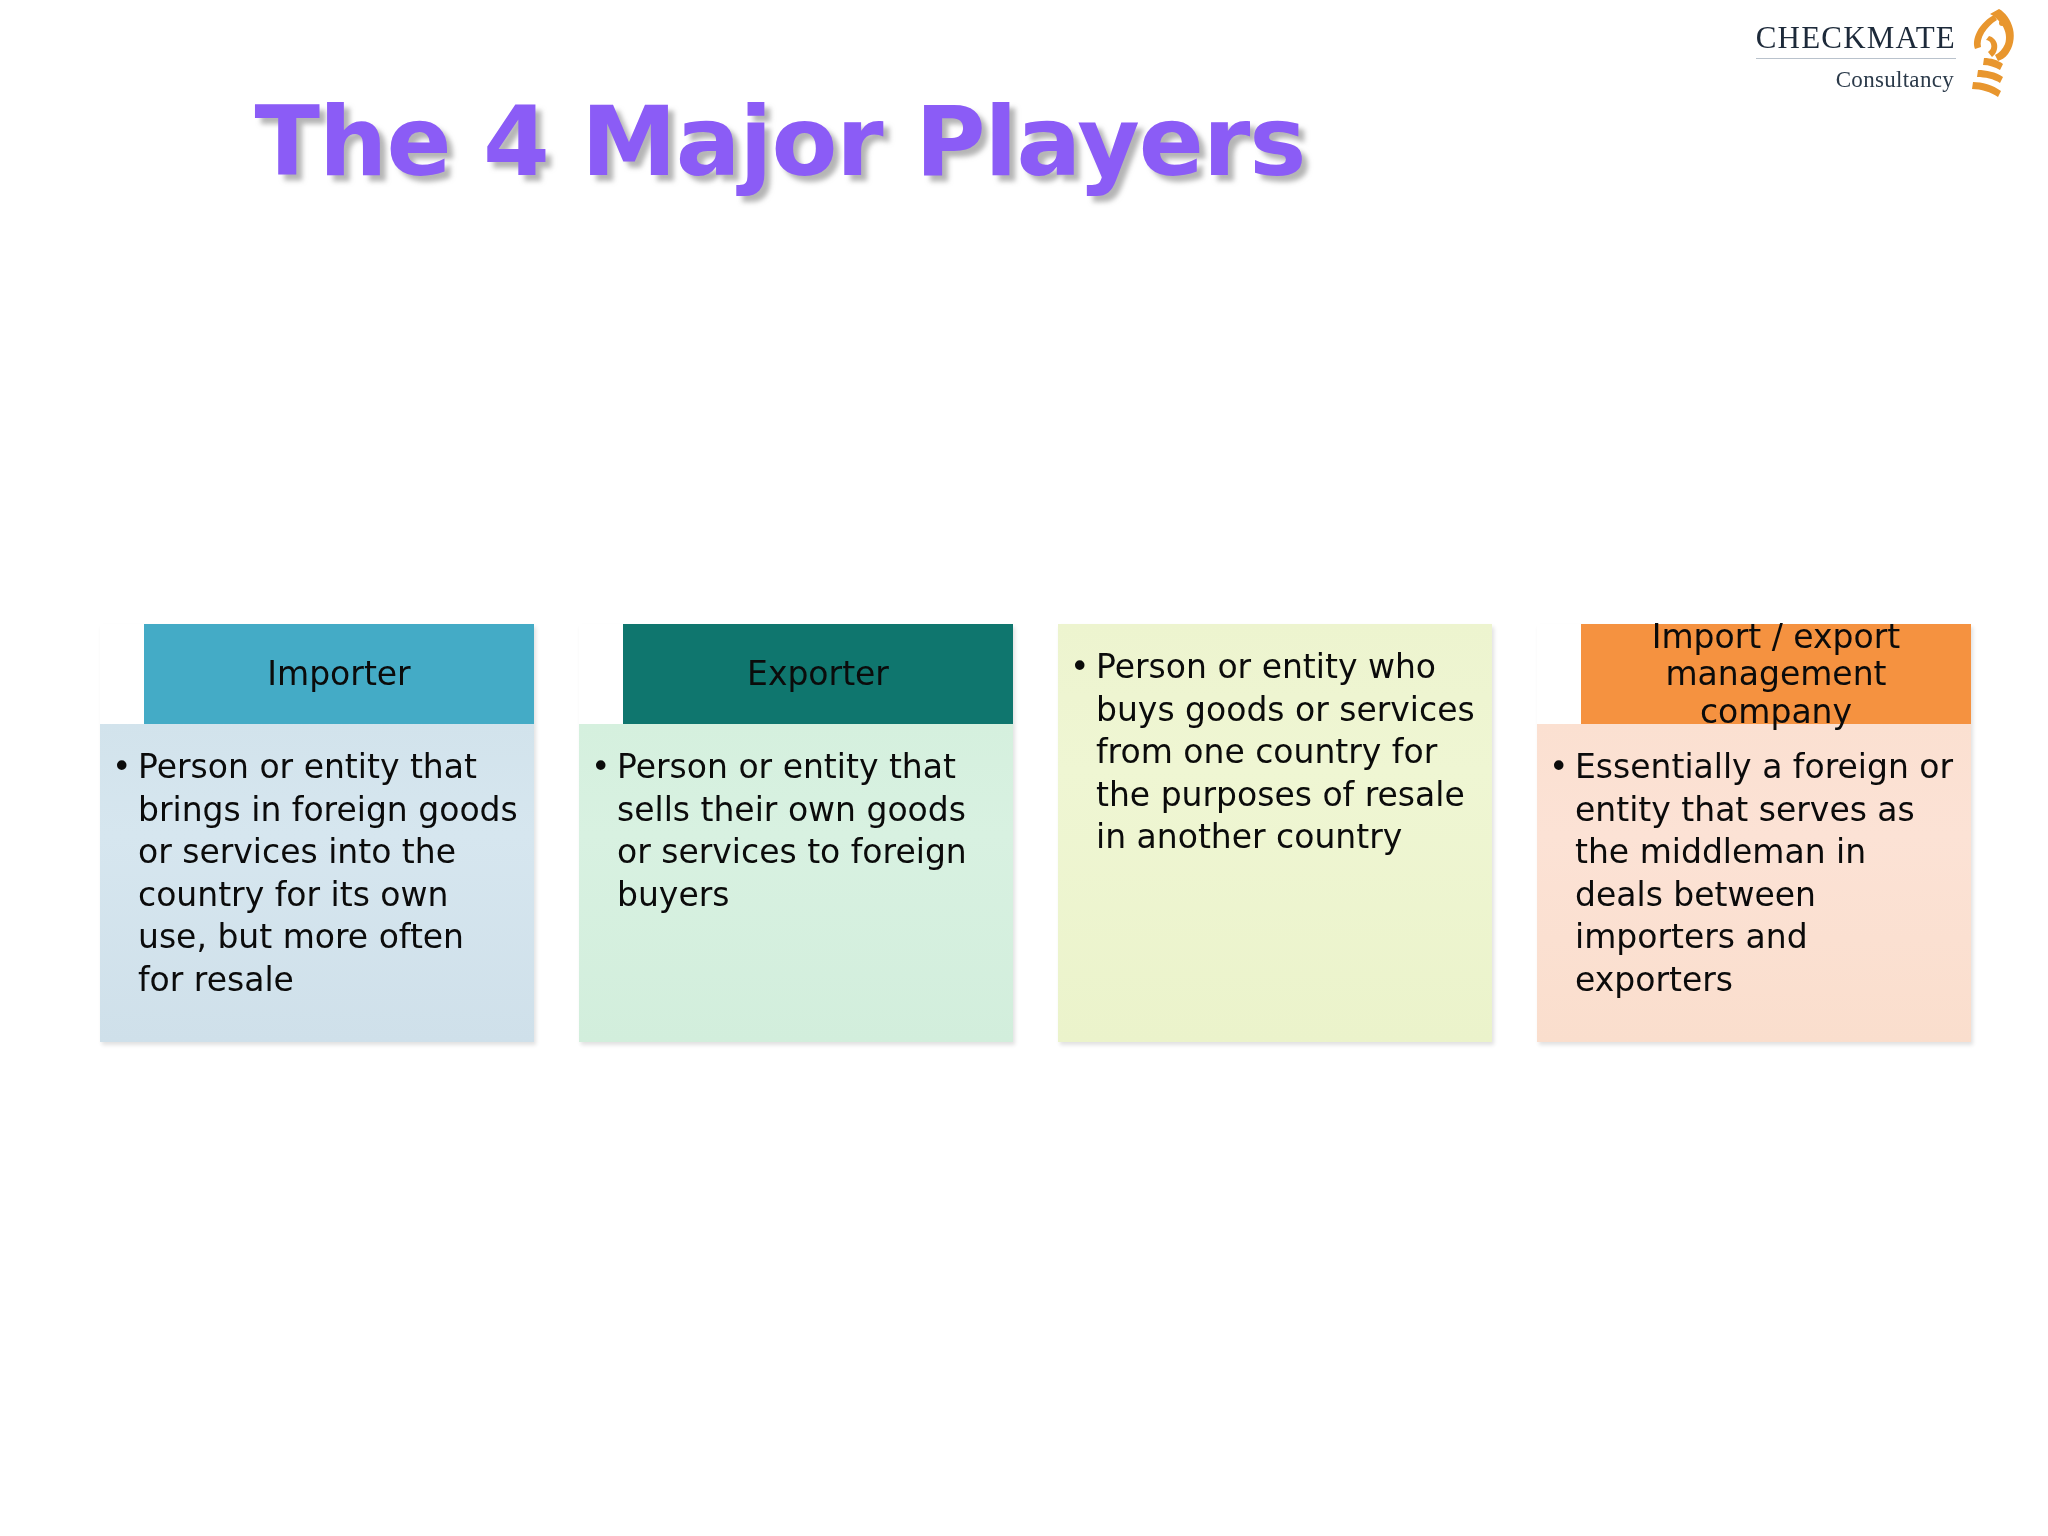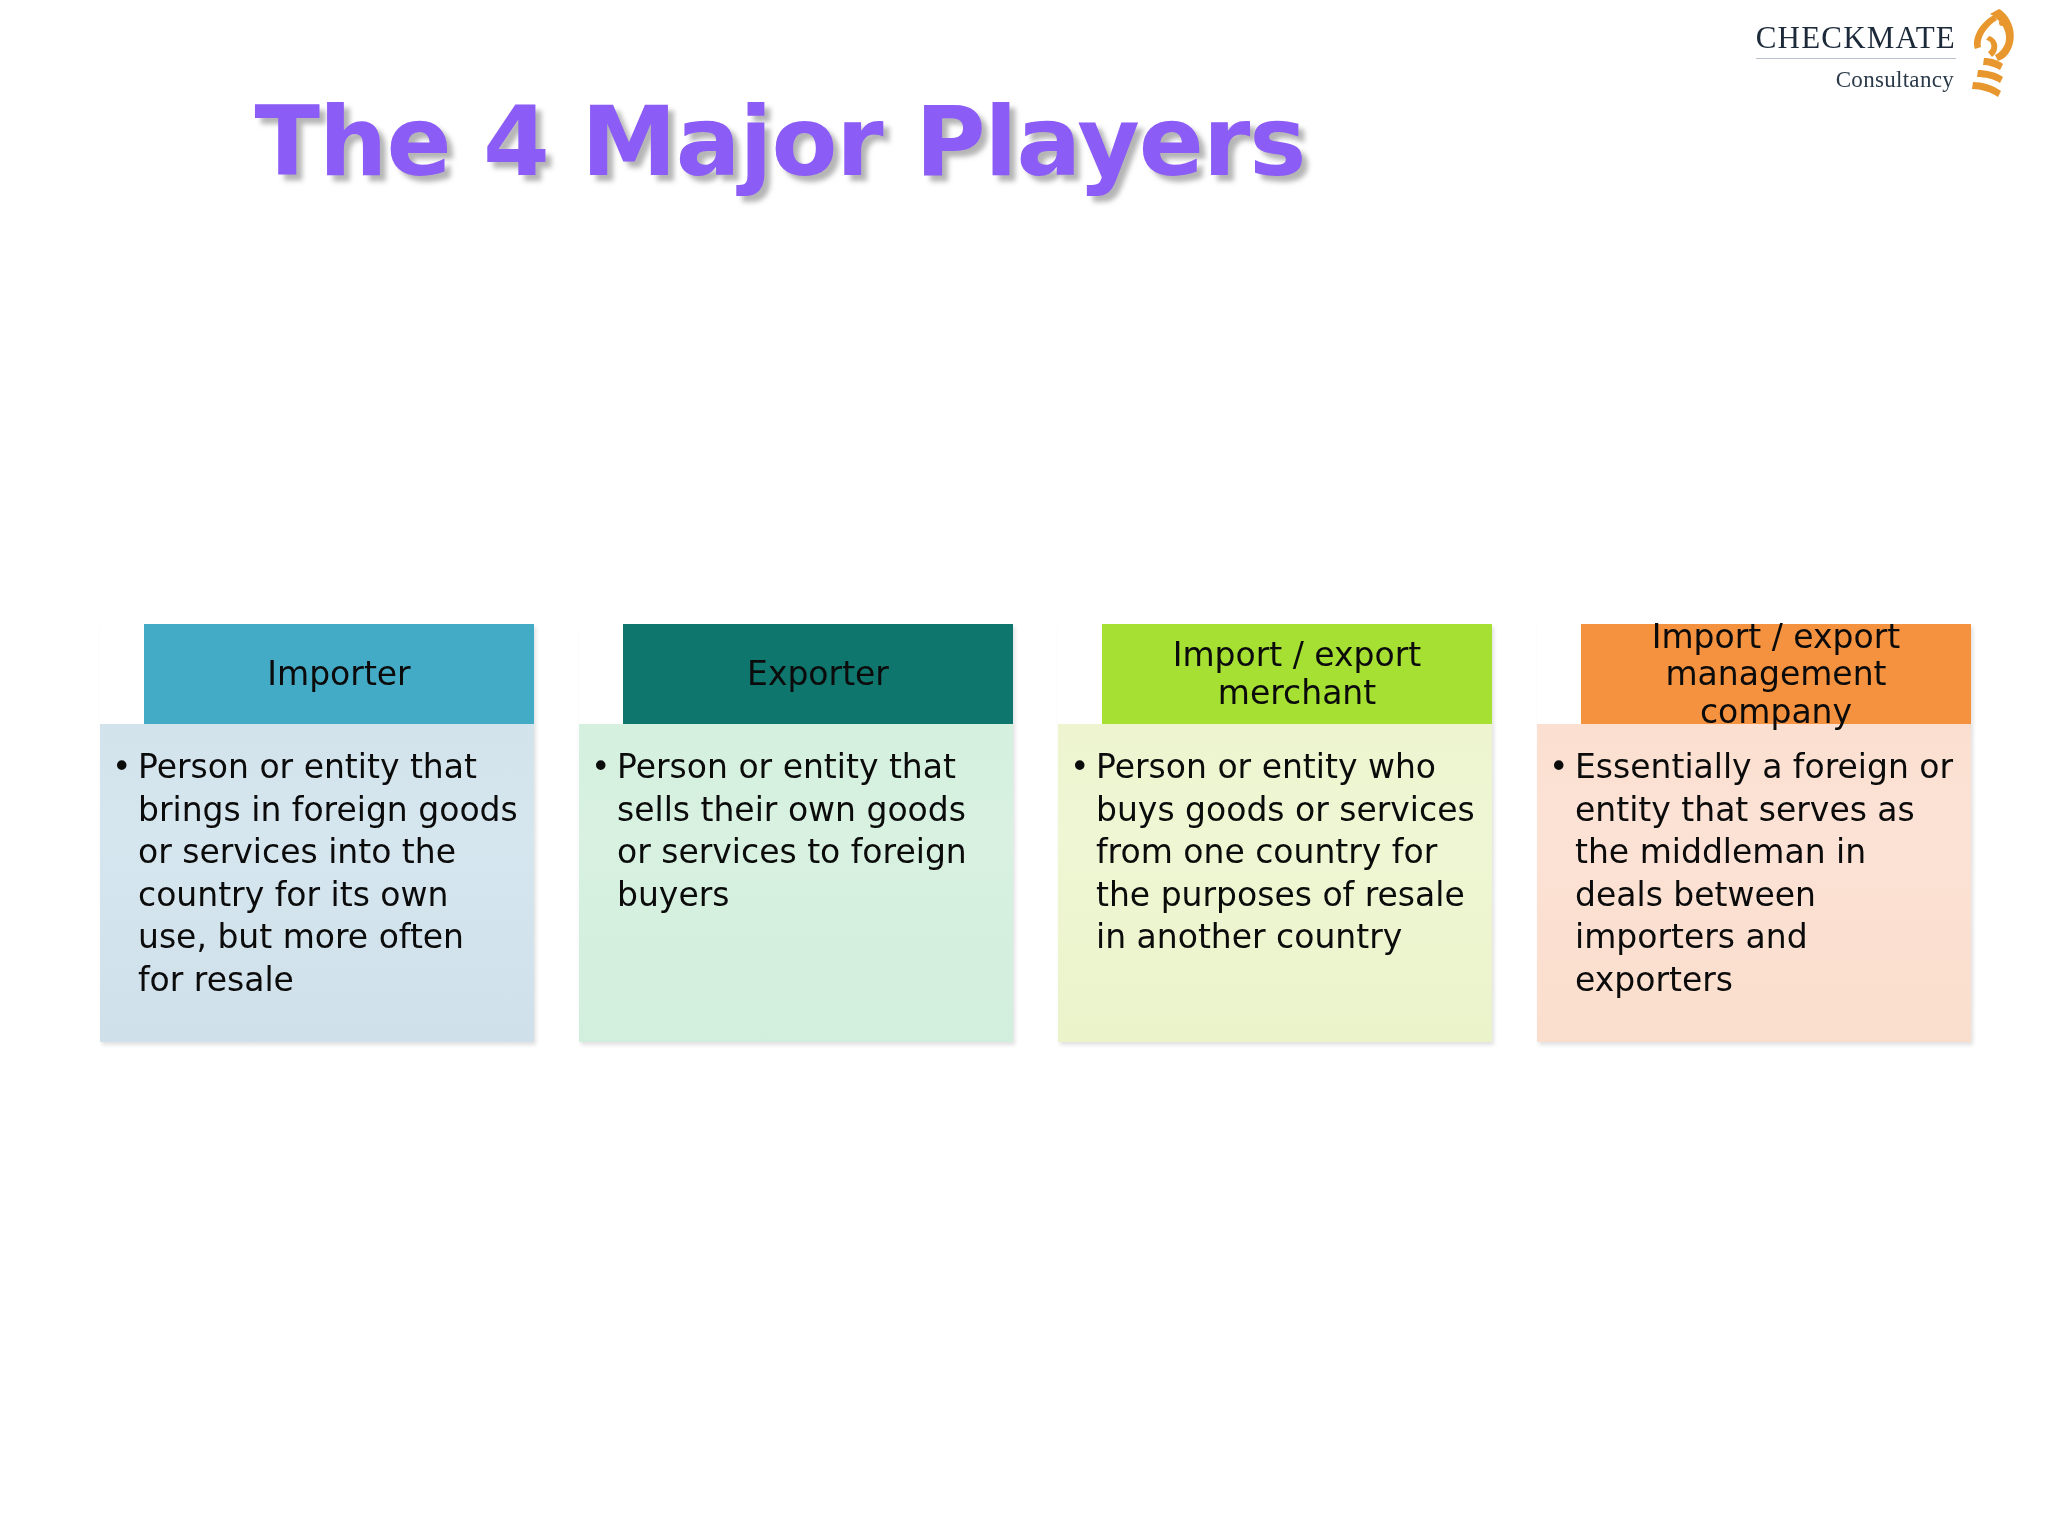--- a/index.html
+++ b/index.html
@@ -193,21 +193,20 @@
       <div class="card-header">Exporter</div>
       <div class="card-body">
         <div class="bullet-row">
           <span class="bullet-dot">•</span>
           <span class="bullet-text">Person or entity that sells their own goods or services to foreign buyers</span>
         </div>
       </div>
     </div>
 
     <div class="card c-lime">
-      <div class="card-header">Import / export merchant</div>
       <div class="card-body">
         <div class="bullet-row">
           <span class="bullet-dot">•</span>
           <span class="bullet-text">Person or entity who buys goods or services from one country for the purposes of resale in another country</span>
         </div>
       </div>
     </div>
 
     <div class="card c-orange">
       <div class="card-header">Import / export management company</div>

